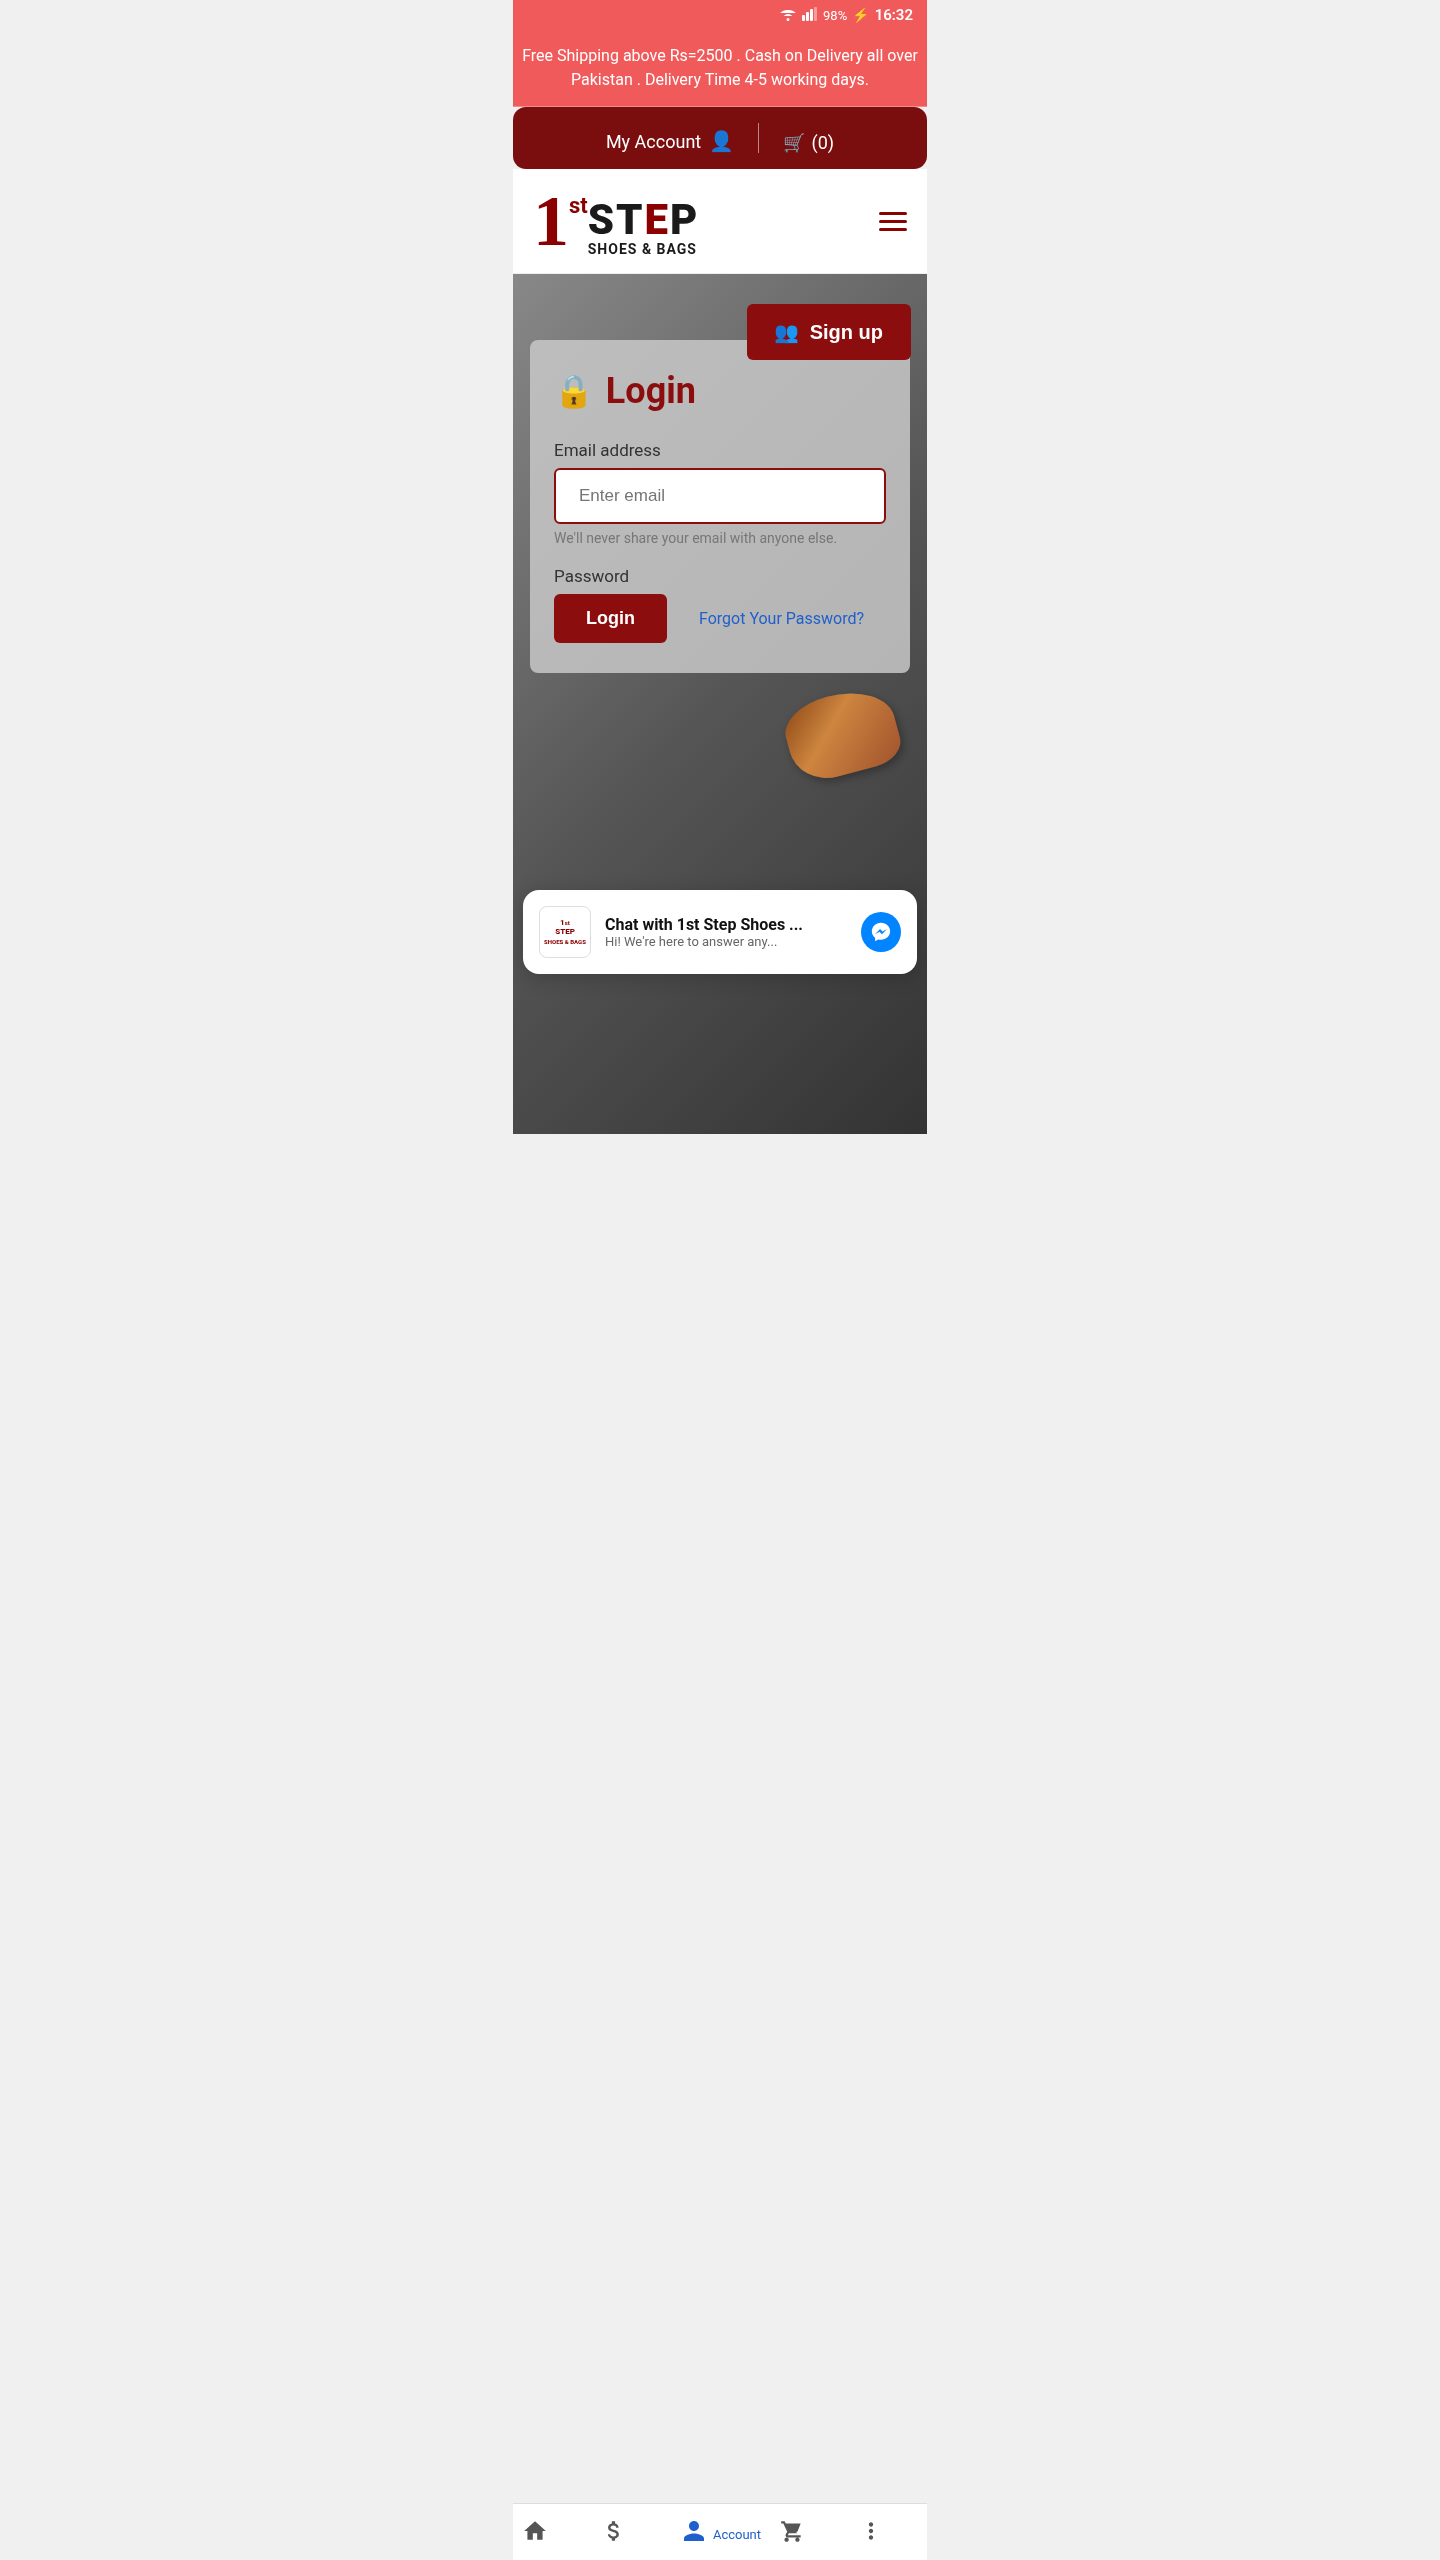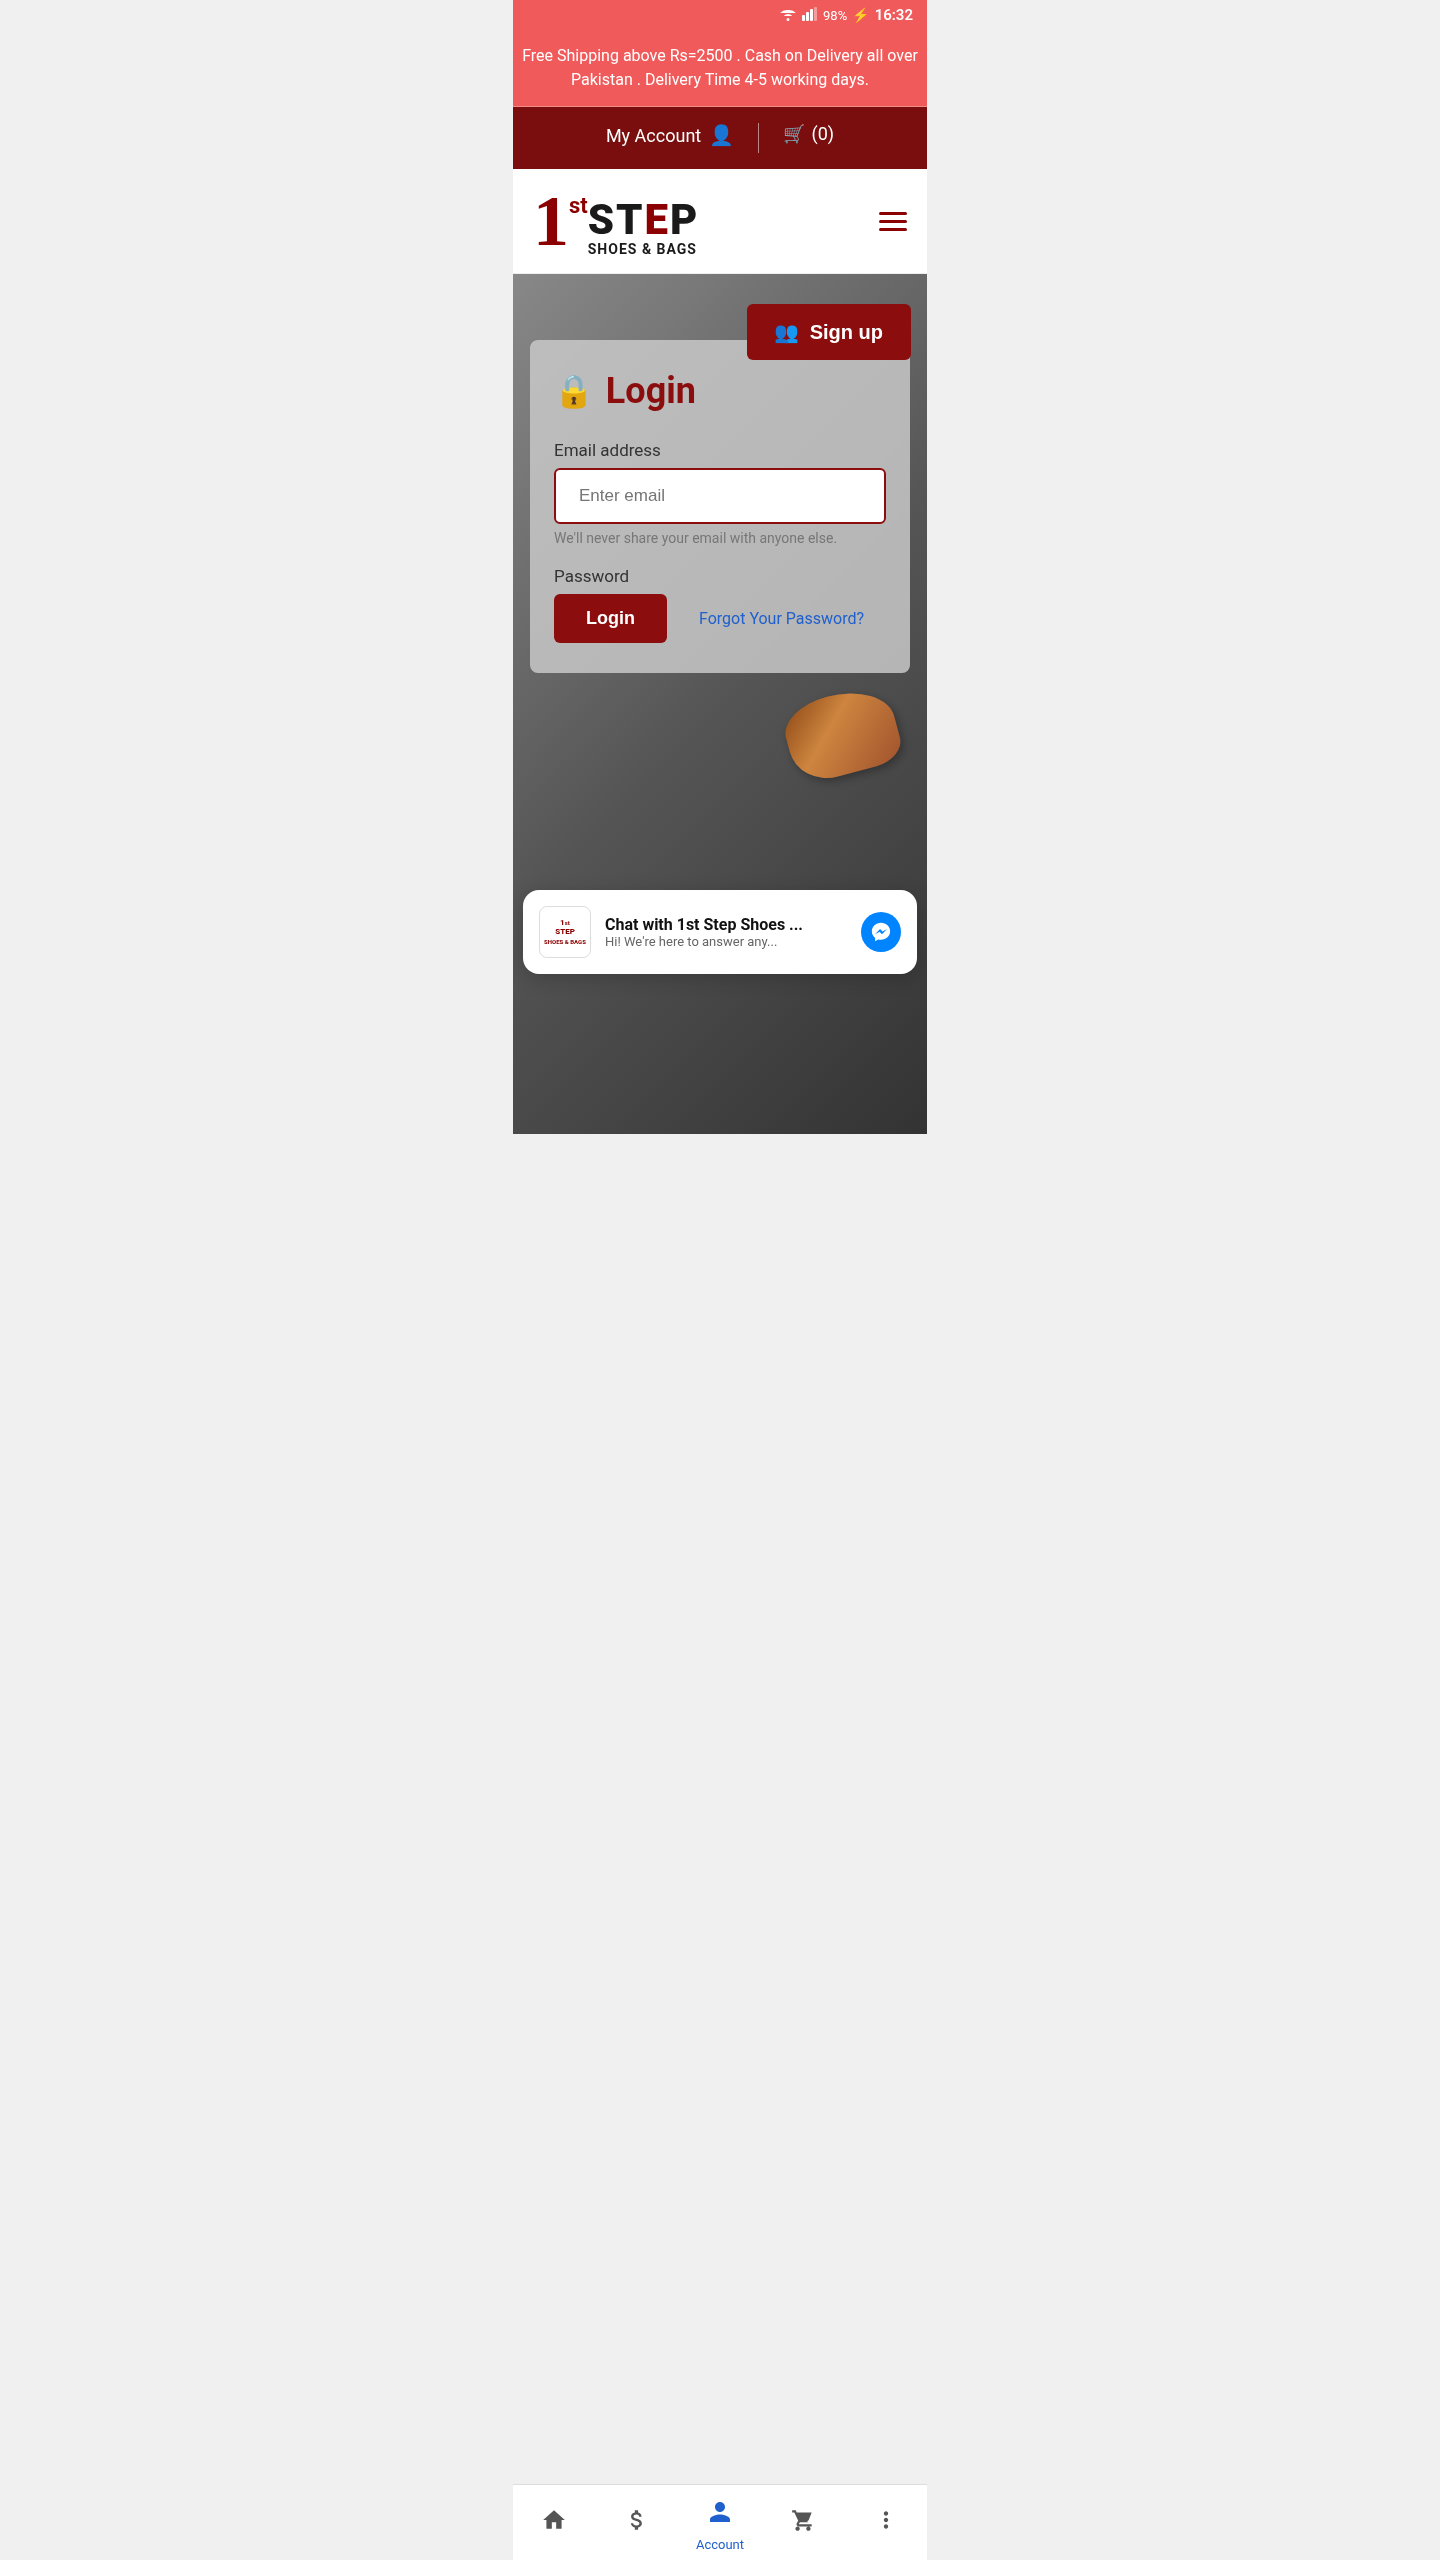--- a/index.html
+++ b/index.html
@@ -46,24 +46,25 @@
       padding: 14px 4px;
       font-size: 16px;
       line-height: 1.5;
       border-bottom: 1px solid rgba(255,255,255,0.3);
     }
 
     
     .account-cart-bar {
       background: #7a0d0d;
       display: flex;
-      align-items: flex-start;
+      align-items: flex-end;
       justify-content: center;
       padding: 16px 32px;
       gap: 0;
+      border-radius: 13px;
     }
     .account-link {
       color: white;
       font-size: 18px;
       display: flex;
       align-items: center;
       gap: 8px;
       padding-right: 24px;
       cursor: pointer;
       text-decoration: none;
@@ -338,21 +339,21 @@
       padding: 12px 0 8px;
       border-top: 1px solid #ddd;
       position: fixed;
       bottom: 0;
       left: 50%;
       transform: translateX(-50%);
       width: 414px;
     }
     .nav-item {
       display: flex;
-      flex-direction: column;
+      flex-direction: row;
       align-items: center;
       gap: 4px;
       cursor: pointer;
       min-width: 60px;
     }
     .nav-icon {
       color: #555;
       font-size: 26px;
     }
     .nav-icon.active {

